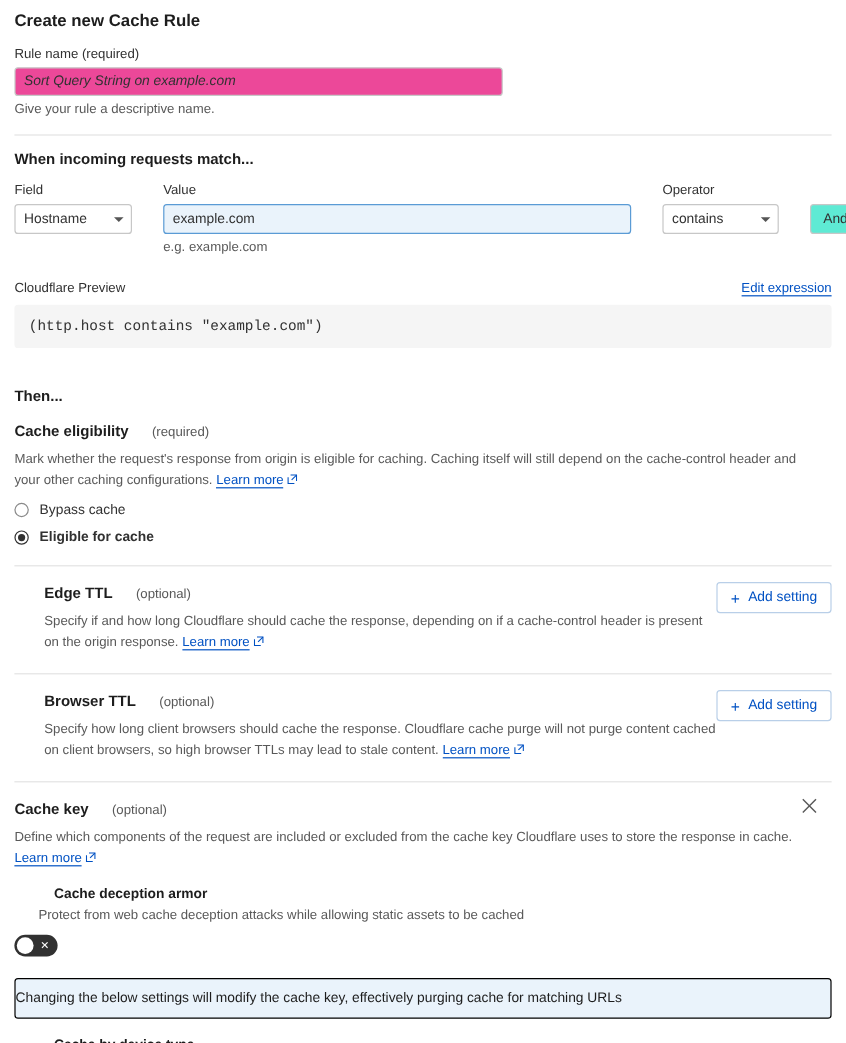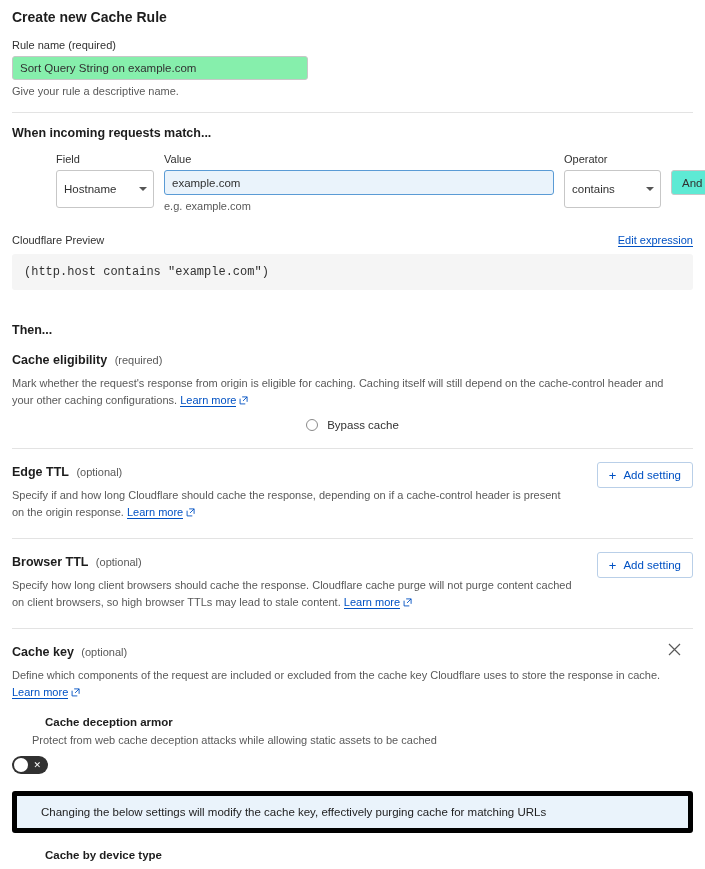--- a/index.html
+++ b/index.html
@@ -27,52 +27,52 @@
     font-size: 11px;
     color: #313131;
     margin-bottom: 5px;
   }
   .help-text {
     font-size: 11px;
     color: #595959;
     margin-top: 5px;
   }
   input.text-input {
-    width: 296px;
+    width: 407px;
     height: 24px;
     font-size: 11.5px;
     font-family: "Liberation Sans", sans-serif;
     padding: 2px 7px;
     border: 1px solid #c7c7c7;
     border-radius: 3px;
     color: #313131;
-    background: #86efac;
+    background: #ec4899;
+    font-style: italic;
   }
   hr.sep {
     border: none;
     border-top: 1px solid #e3e3e3;
     margin: 15px 0 13px 0;
   }
   .section-head {
     font-size: 12.5px;
     font-weight: bold;
     color: #1d1d1d;
     margin-bottom: 13px;
   }
   .row-fields {
     display: flex;
     align-items: flex-start;
-    gap: 10px;
-    margin-left: 44px;
+    gap: 26px;
   }
   .col-field { display: flex; flex-direction: column; }
   .col-field .field-label { margin-bottom: 5px; }
   .select-box {
     position: relative;
-    height: 38px;
+    height: 25px;
     border: 1px solid #c7c7c7;
     border-radius: 3px;
     background: #fff;
     font-size: 11.5px;
     color: #313131;
     display: flex;
     align-items: center;
     padding: 0 20px 0 7px;
   }
   .select-box.w-field { width: 98px; }
@@ -142,35 +142,34 @@
     font-size: 12.5px;
     font-weight: bold;
     color: #1d1d1d;
     display: inline;
   }
   .optional {
     font-size: 11px;
     font-weight: normal;
     color: #595959;
     display: inline;
-    margin-left: 3px;
+    margin-left: 15px;
   }
   .desc {
     font-size: 11px;
     color: #595959;
     line-height: 1.5;
     margin-top: 7px;
     max-width: 670px;
   }
   .radio-row {
     display: flex;
     align-items: center;
     gap: 9px;
     margin-top: 11px;
-    justify-content: center;
   }
   .radio {
     width: 12px; height: 12px;
     border-radius: 50%;
     border: 1px solid #8a8a8a;
     background: #fff;
     position: relative;
     flex: 0 0 auto;
   }
   .radio.checked { border-color: #313131; }
@@ -180,21 +179,21 @@
     left: 50%; top: 50%;
     width: 6px; height: 6px;
     margin: -3px 0 0 -3px;
     border-radius: 50%;
     background: #313131;
   }
   .radio-label { font-size: 11.5px; color: #313131; }
   .radio-label.bold { font-weight: bold; }
   .setting-block {
     display: flex;
-    justify-content: space-between;
+    justify-content: flex-end;
     align-items: flex-start;
   }
   .setting-left { max-width: 560px; }
   .add-btn {
     display: inline-flex;
     align-items: center;
     gap: 7px;
     height: 26px;
     padding: 0 11px;
     font-size: 11.5px;
@@ -239,24 +238,24 @@
   .toggle .mark {
     position: absolute;
     top: 50%; right: 7px;
     transform: translateY(-50%);
     color: #fff;
     font-size: 9px;
     line-height: 1;
   }
   .info-banner {
     margin-top: 13px;
-    border: 5px solid #000000;
+    border: 1px solid #000000;
     background: #eaf3fb;
     border-radius: 3px;
-    padding: 10px 24px;
+    padding: 10px 0;
     font-size: 11.5px;
     color: #1d1d1d;
   }
   .sub-title-sm {
     font-size: 11.5px;
     font-weight: bold;
     color: #1d1d1d;
     margin-top: 16px;
     margin-left: 33px;
   }
@@ -333,20 +332,24 @@
       <span>Mark whether the request's response from origin is eligible for caching. Caching itself will still depend on the cache-control header and your other caching configurations.</span>
       <span class="link">Learn more</span><span class="ext-icon"><svg width="9" height="9" viewBox="0 0 10 10">
             <path d="M3.5 1H9v5.5" fill="none" stroke="#0051c3" stroke-width="1"></path>
             <path d="M9 1L4.5 5.5" stroke="#0051c3" stroke-width="1"></path>
             <path d="M7 8.8H1.2V3" fill="none" stroke="#0051c3" stroke-width="1"></path>
           </svg></span>
     </div>
     <div class="radio-row">
       <span class="radio"></span>
       <span class="radio-label">Bypass cache</span>
+    </div>
+    <div class="radio-row">
+      <span class="radio checked"></span>
+      <span class="radio-label bold">Eligible for cache</span>
     </div>
   </div>
 
   <hr class="sep" style="margin-top:17px;">
 
   <div class="setting-block">
     <div class="setting-left">
       <div>
         <span class="subsection-title">Edge TTL</span>
         <span class="optional">(optional)</span>

